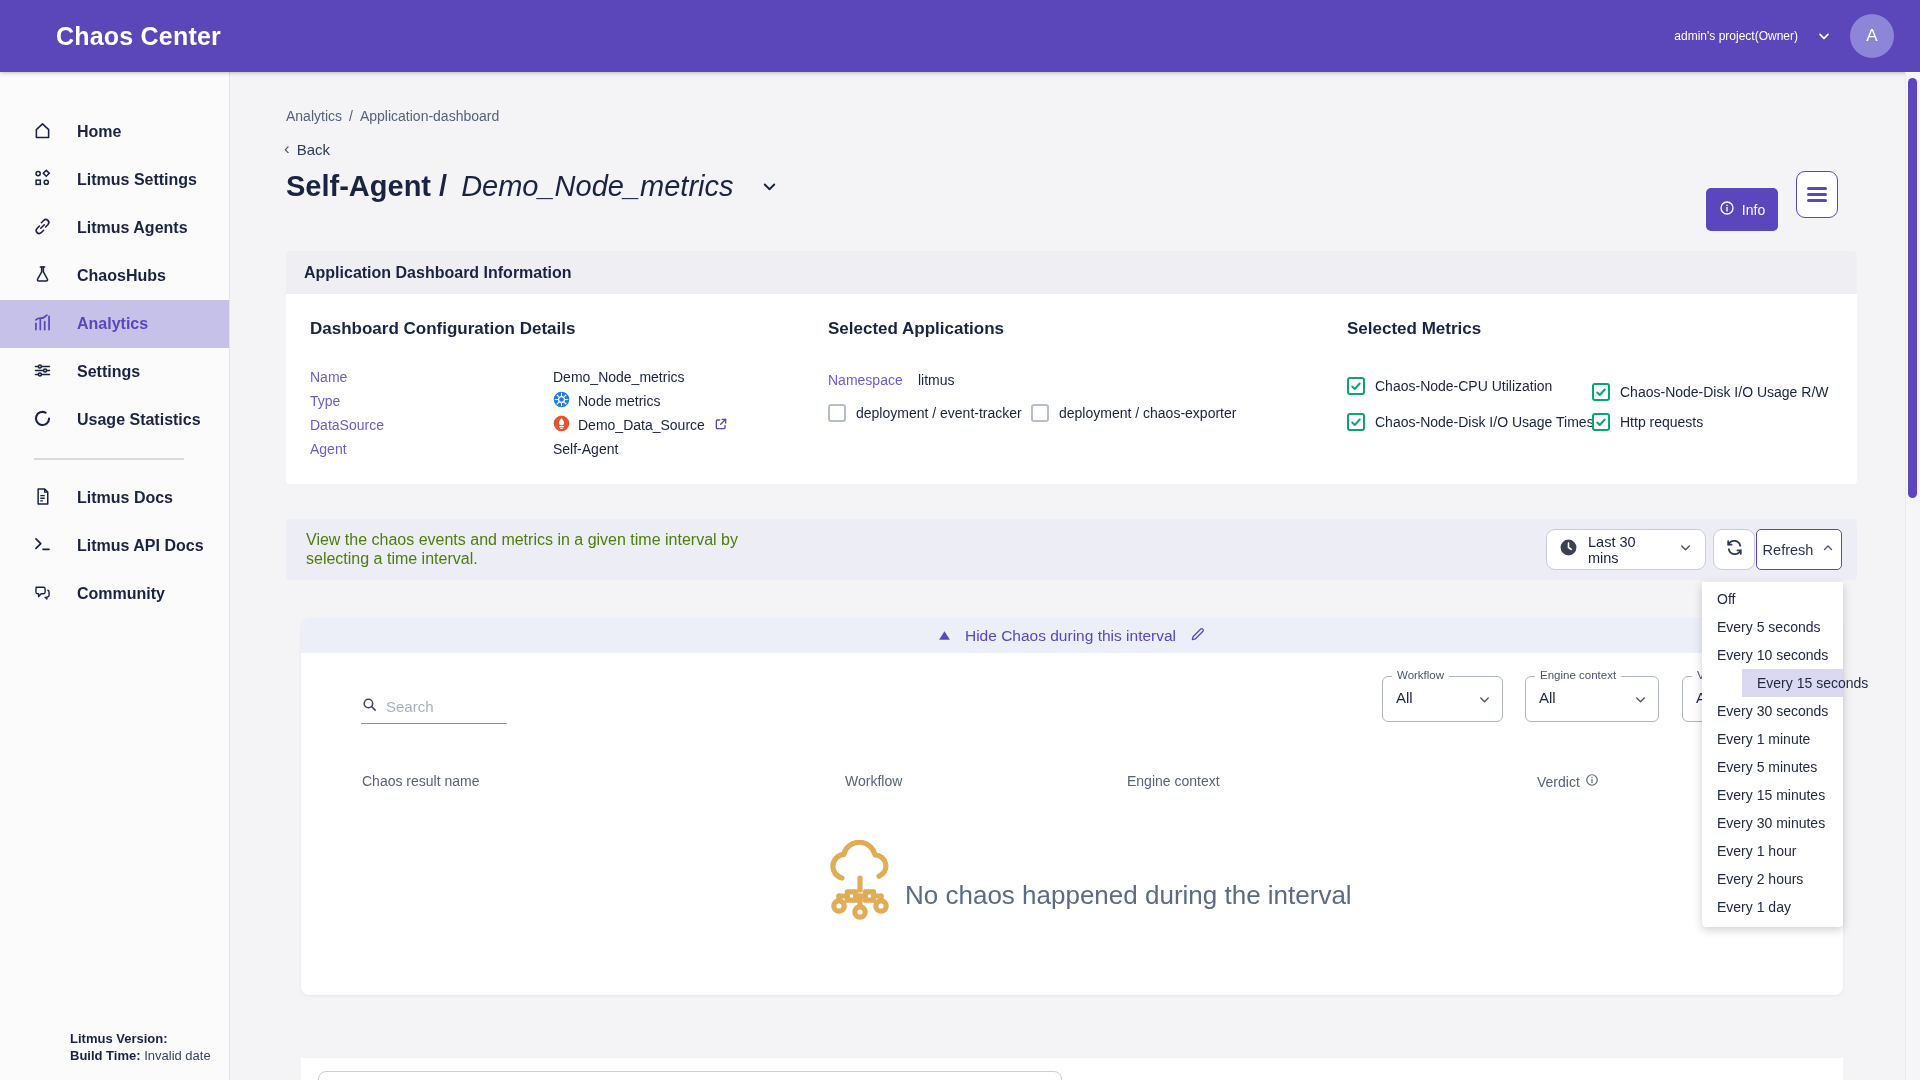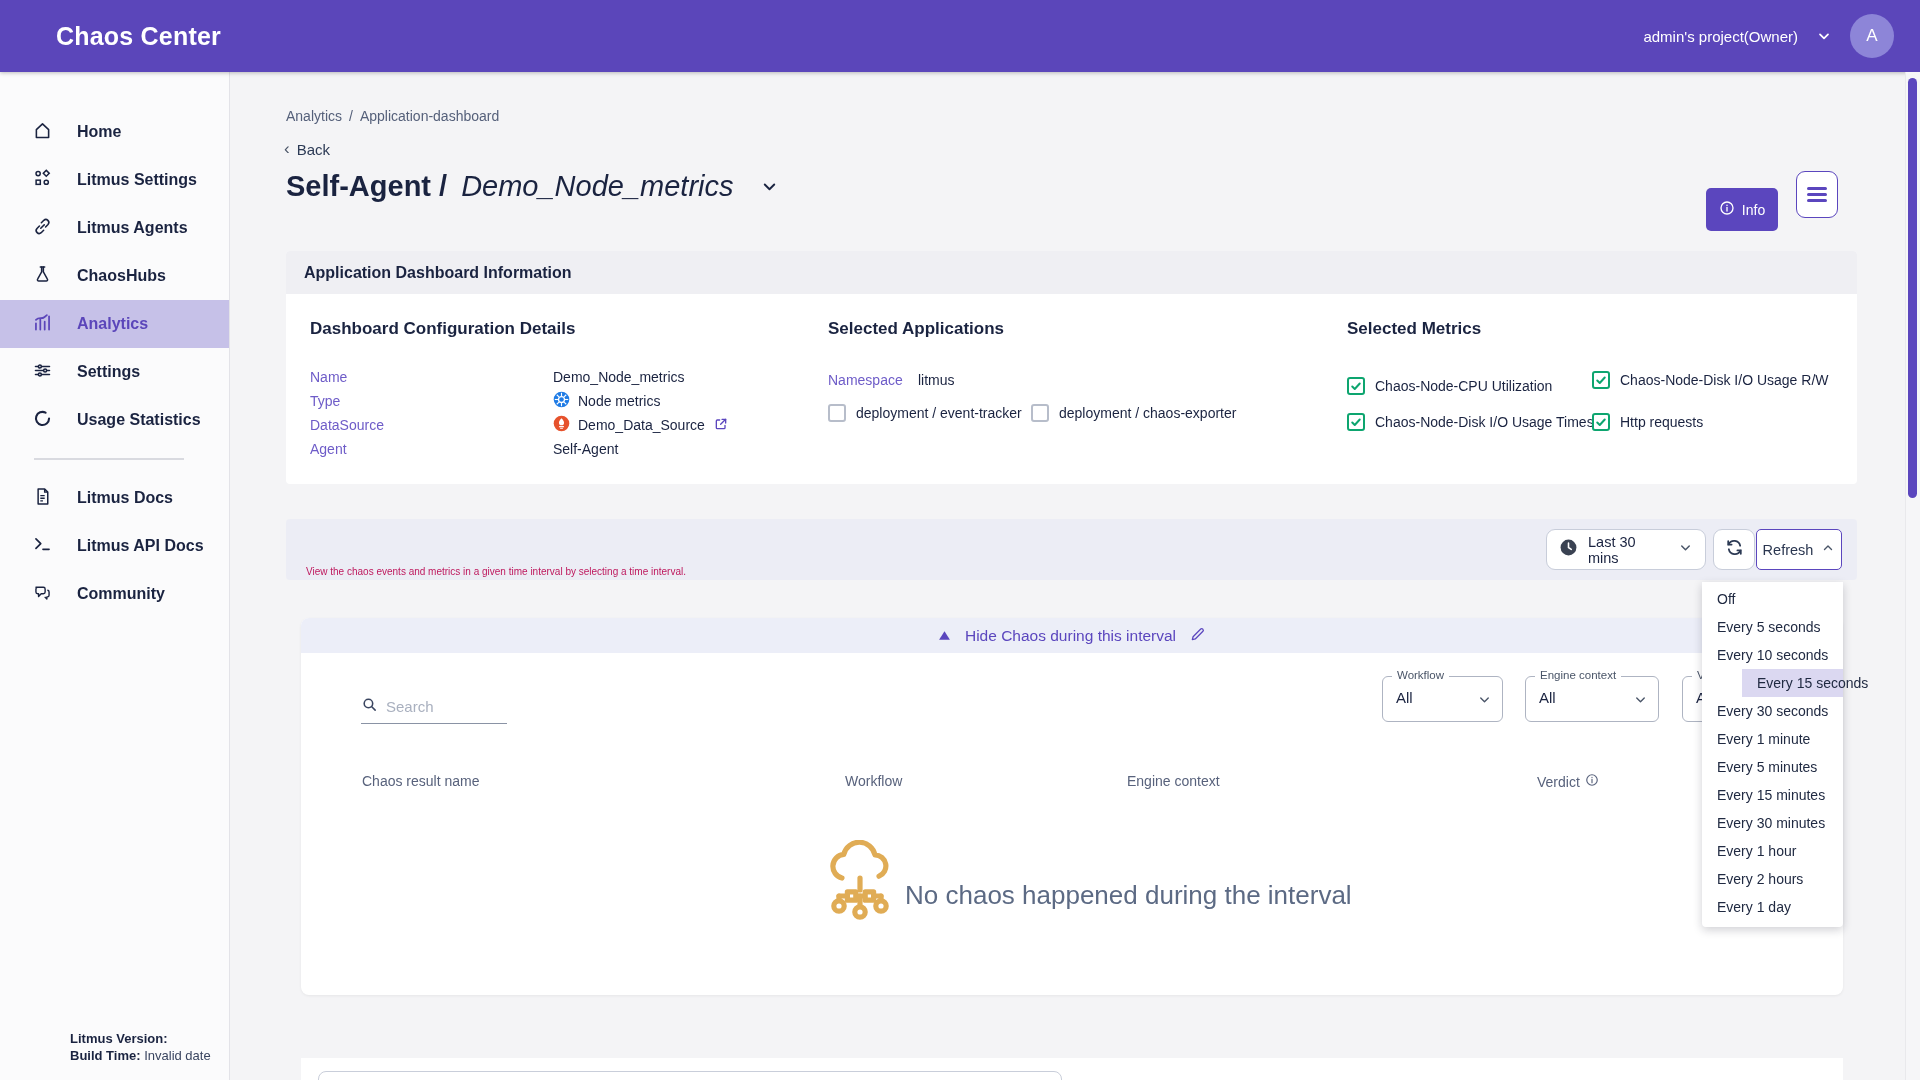--- a/index.html
+++ b/index.html
@@ -2,21 +2,21 @@
 <html><head>
 <meta charset="utf-8">
 <style>
   * { margin:0; padding:0; box-sizing:border-box; }
   html,body { width:1920px; height:1080px; overflow:hidden; font-family:"Liberation Sans", sans-serif; background:#F4F4F6; color:#1A2340; }
 
   
   .topbar { position:absolute; left:0; top:0; width:1920px; height:72px; background:#5B46BA; z-index:60; display:flex; align-items:center; justify-content:space-between; box-shadow:0 1px 4px rgba(0,0,0,.25); }
   .brand { color:#fff; font-size:25px; font-weight:bold; padding-left:56px; letter-spacing:.2px; }
   .topbar-right { display:flex; align-items:center; gap:18px; padding-right:26px; }
-  .project-name { color:#fff; font-size:15px; }
+  .project-name { color:#fff; font-size:12px; }
   .chev { display:inline-flex; }
   .avatar { width:44px; height:44px; border-radius:50%; background:#8D85D8; color:#fff; font-size:17px; display:flex; align-items:center; justify-content:center; }
 
   
   .sidebar { position:absolute; left:0; top:72px; width:230px; bottom:0; background:#FBFBFC; border-right:1px solid #E3E3E8; z-index:50; }
   .nav { padding-top:36px; }
   .nav-item { height:48px; display:flex; align-items:center; gap:24px; padding-left:32px; font-size:16px; font-weight:bold; color:#1A2340; cursor:pointer; }
   .nav-item svg { flex:0 0 auto; }
   .nav-item.active { background:#C6C1E8; color:#5B46BA; }
   .nav-divider { height:2px; background:#D9DAE0; margin:14px 32px 14px 34px; width:150px; }
@@ -46,21 +46,21 @@
   .col-title { font-size:17px; font-weight:bold; color:#1A2340; position:absolute; }
   .cfg-label { position:absolute; font-size:14px; color:#6E5CC8; }
   .cfg-value { position:absolute; font-size:14px; color:#1A2340; display:flex; align-items:center; gap:8px; }
   .check-row { position:absolute; display:flex; align-items:center; gap:10px; font-size:14px; color:#1A2340; }
   .cb { width:18px; height:18px; border-radius:3px; background:#fff; display:inline-flex; align-items:center; justify-content:center; }
   .cb.unchecked { border:2px solid #B7BDCA; }
   .cb.checked { border:2px solid #0DA56F; }
 
   
   .interval-bar { position:absolute; left:56px; top:447px; width:1571px; height:61px; background:#ECEDF5; border-radius:4px; }
-  .interval-text { position:absolute; left:20px; top:11px; width:460px; font-size:10px; line-height:19px; color:#be185d;margin-top:32px; }
+  .interval-text { position:absolute; left:20px; top:11px; width:460px; font-size:16px; line-height:19px; color:#4d7c0f; }
   .time-select { position:absolute; left:1260px; top:10px; width:160px; height:41px; background:#fff; border:1px solid #C8CDDA; border-radius:9px; display:flex; align-items:center; gap:10px; padding:0 12px; cursor:pointer; }
   .time-select .lbl { font-size:14.5px; color:#1A2340; flex:1; }
   .refresh-icon-btn { position:absolute; left:1427px; top:10px; width:42px; height:41px; background:#fff; border:1px solid #C8CDDA; border-radius:9px; display:flex; align-items:center; justify-content:center; cursor:pointer; }
   .refresh-btn { position:absolute; left:1470px; top:10px; width:86px; height:41px; background:#fff; border:1.6px solid #5B46BE; border-radius:5px; display:flex; align-items:center; justify-content:center; gap:8px; font-size:14.5px; color:#2A3650; cursor:pointer; font-family:inherit; }
 
   
   .refresh-menu { position:absolute; left:1472px; top:510px; width:141px; background:#fff; box-shadow:0 3px 10px rgba(20,20,40,.2); border-radius:0 0 4px 4px; z-index:80; padding:3px 0 6px 0; }
   .refresh-menu .item { height:28px; line-height:28px; padding-left:15px; font-size:14px; color:#202A42; cursor:pointer; white-space:nowrap; }
   .refresh-menu .item.selected { background:#DBD8F1;margin-left:40px; }
 
@@ -289,21 +289,21 @@
 
     <div class="col-title" style="left:1061px; top:68px;">Selected Metrics</div>
     <div class="check-row" style="left:1061px; top:126px;">
       <span class="cb checked">
           <svg width="12" height="12" viewBox="0 0 24 24" fill="none" stroke="#0DA56F" stroke-width="4" stroke-linecap="round" stroke-linejoin="round">
             <path d="M4.5 13 l5 5 L19.5 7"></path>
           </svg>
         </span>
       <span>Chaos-Node-CPU Utilization</span>
     </div>
-    <div class="check-row" style="left:1306px; top:120px;text-align:center;">
+    <div class="check-row" style="left:1306px; top:132px;text-align:center;">
       <span class="cb checked">
           <svg width="12" height="12" viewBox="0 0 24 24" fill="none" stroke="#0DA56F" stroke-width="4" stroke-linecap="round" stroke-linejoin="round">
             <path d="M4.5 13 l5 5 L19.5 7"></path>
           </svg>
         </span>
       <span>Chaos-Node-Disk I/O Usage R/W</span>
     </div>
     <div class="check-row" style="left:1061px; top:162px;">
       <span class="cb checked">
           <svg width="12" height="12" viewBox="0 0 24 24" fill="none" stroke="#0DA56F" stroke-width="4" stroke-linecap="round" stroke-linejoin="round">

